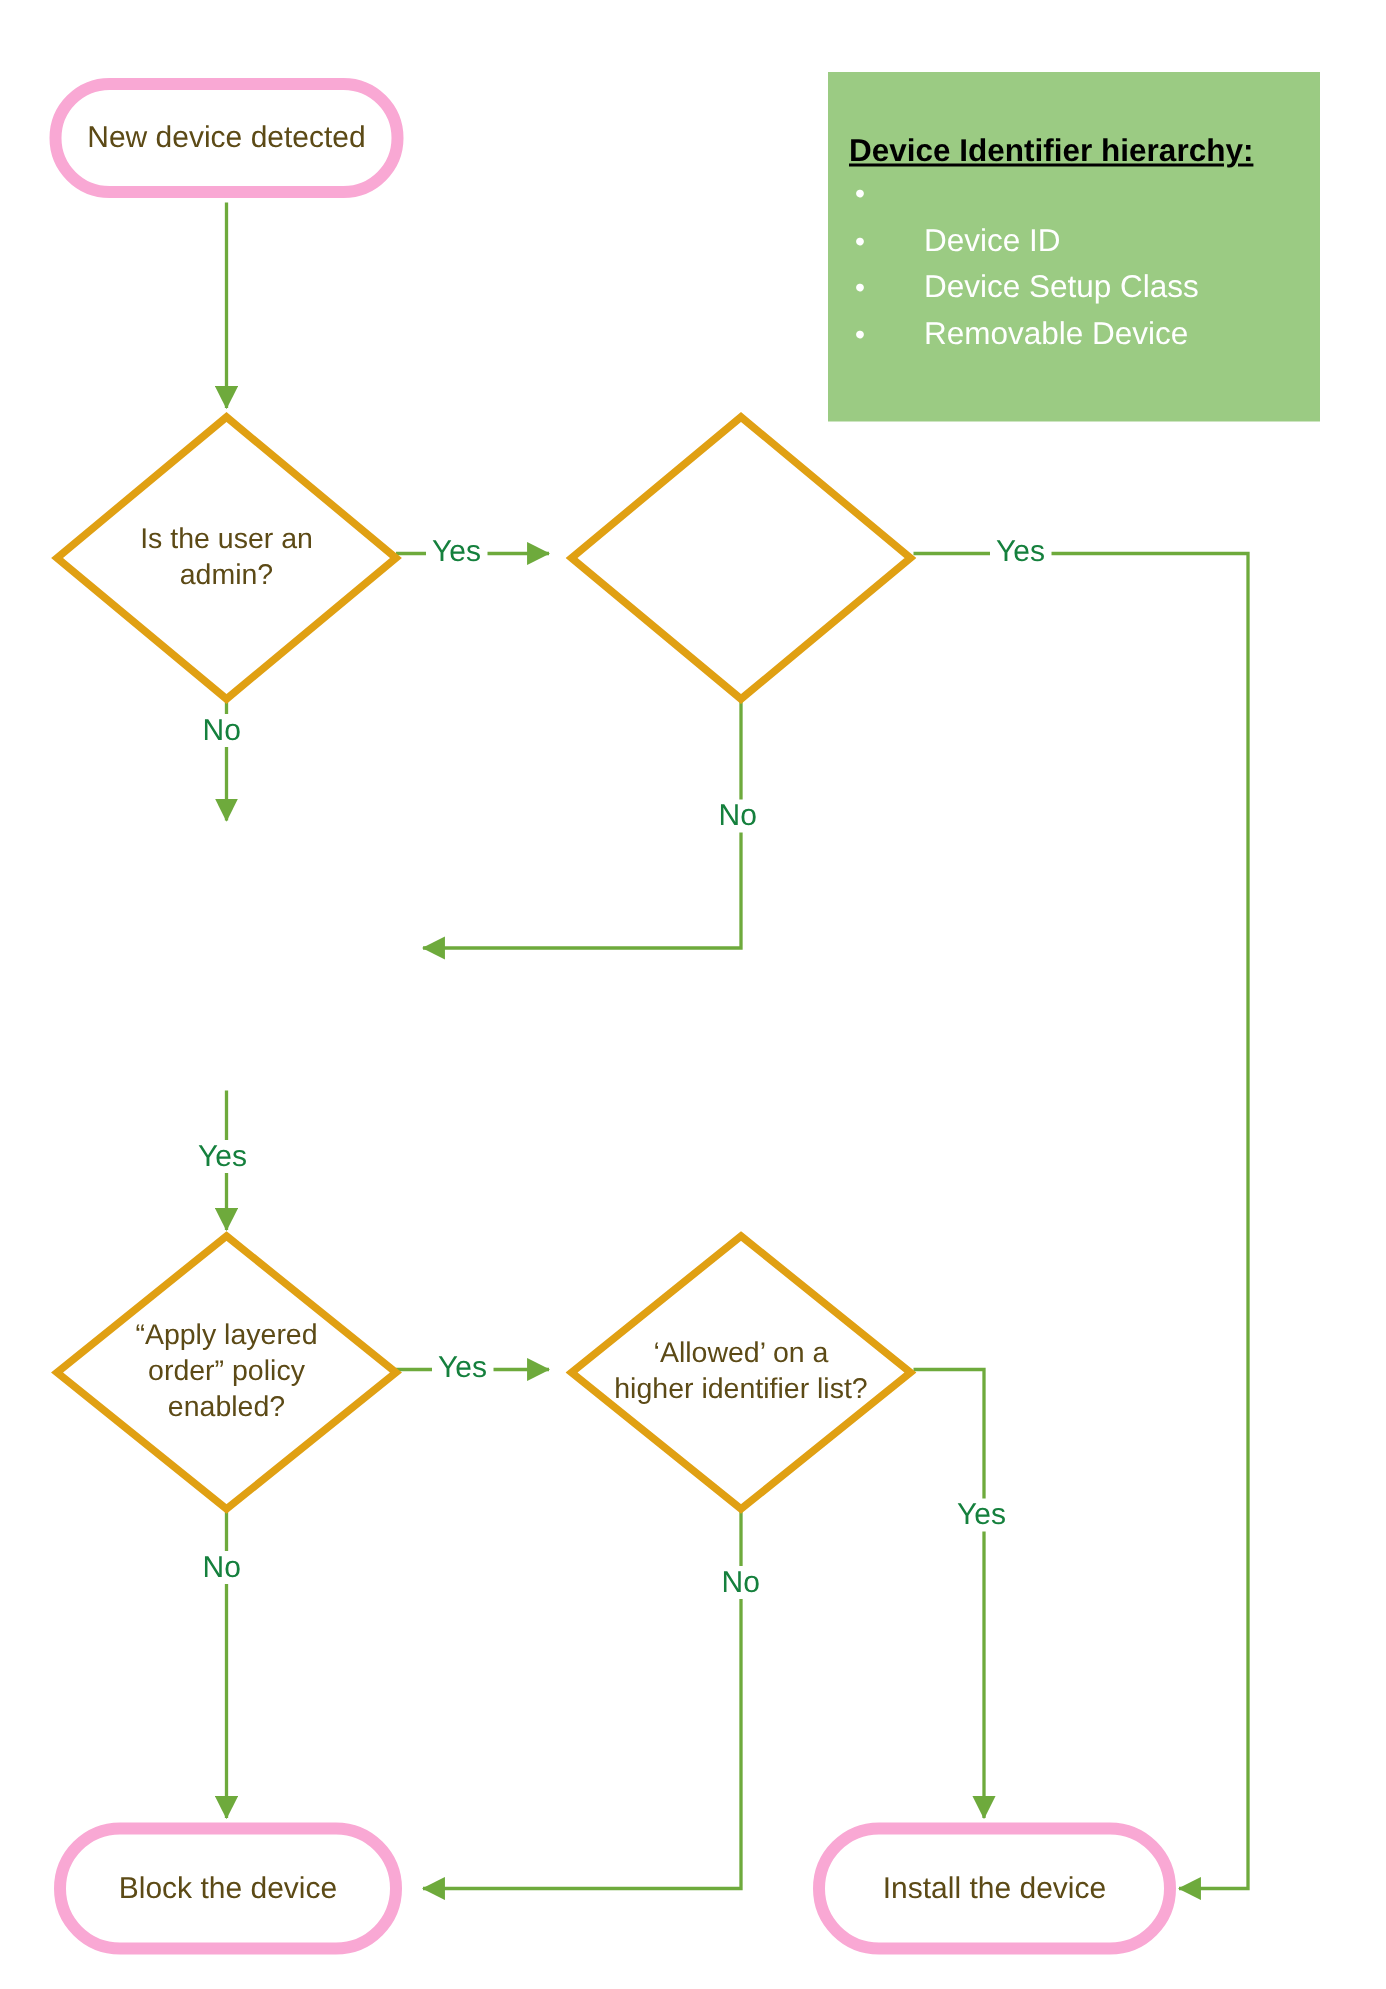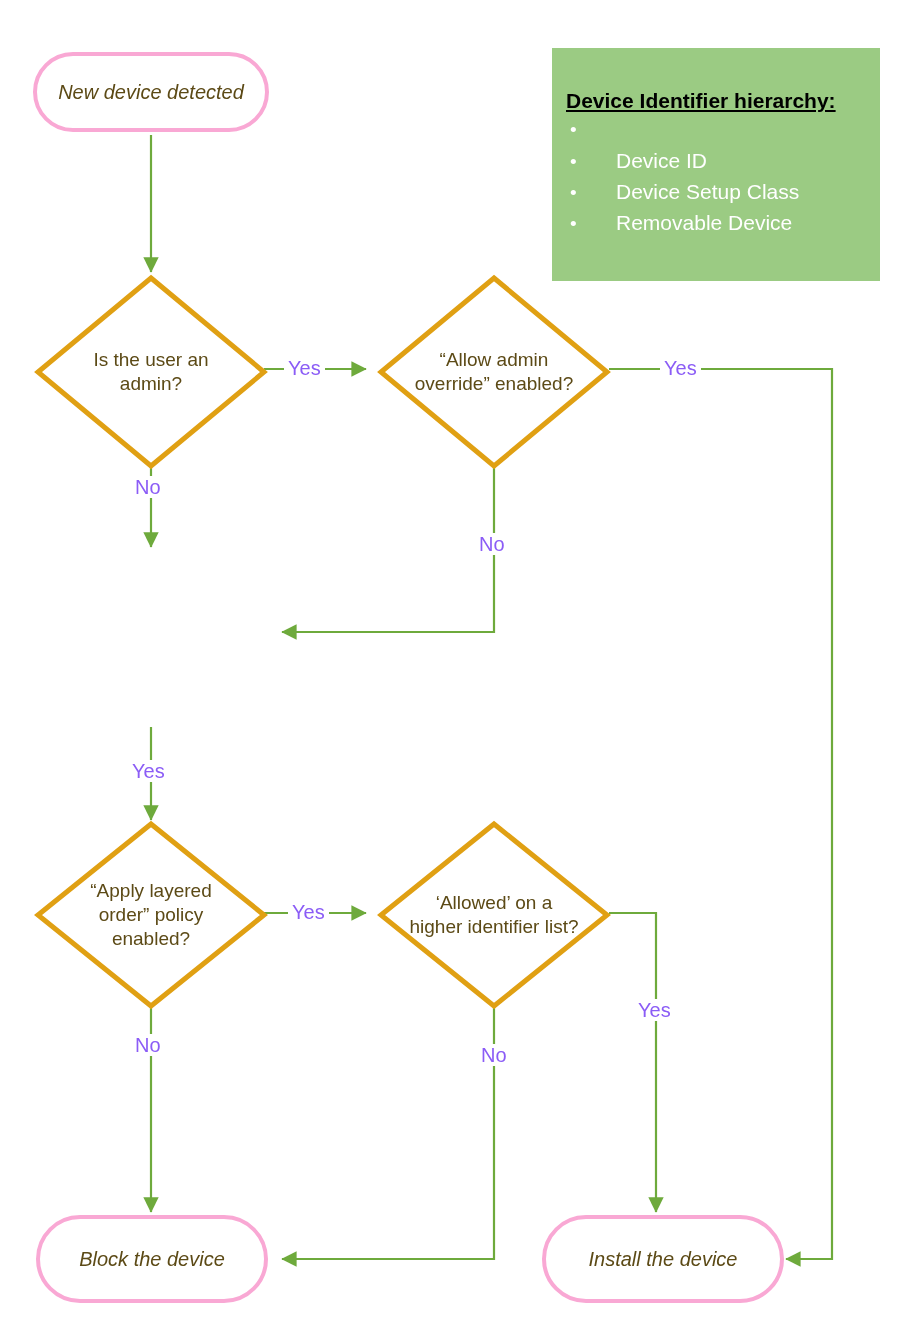--- a/index.html
+++ b/index.html
@@ -30,26 +30,25 @@
     position: absolute;
     box-sizing: border-box;
     display: flex;
     align-items: center;
     justify-content: center;
     text-align: center;
     color: #5c4a16;
     z-index: 3;
   }
   .terminator {
-    border: 4px solid #f9a8d4;
+    border: 8px solid #f9a8d4;
     border-radius: 999px;
     background: #ffffff;
     font-size: 20px;
     line-height: 1.15;
-    font-style: italic;
   }
   .decision {
     background: transparent;
     font-size: 19px;
     line-height: 1.25;
   }
   .decision .dlabel {
     position: relative;
     z-index: 2;
     width: 74%;
@@ -60,21 +59,21 @@
     left: 0; top: 0;
     width: 100%;
     height: 100%;
     z-index: 1;
   }
 
   
   .edge-label {
     position: absolute;
     font-size: 20px;
-    color: #8b5cf6;
+    color: #15803d;
     background: #ffffff;
     padding: 0 4px;
     white-space: nowrap;
     z-index: 4;
     line-height: 1.1;
   }
 
   
   #legend {
     position: absolute;
@@ -160,21 +159,20 @@
     <svg class="dshape" viewBox="0 0 234 196" preserveAspectRatio="none">
       <polygon points="117,4 230,98 117,192 4,98" fill="#ffffff" stroke="#E0A013" stroke-width="5"></polygon>
     </svg>
     <span class="dlabel">Is the user an admin?</span>
   </div>
 
   <div class="node decision" style="left:377px; top:274px; width:234px; height:196px;">
     <svg class="dshape" viewBox="0 0 234 196" preserveAspectRatio="none">
       <polygon points="117,4 230,98 117,192 4,98" fill="#ffffff" stroke="#E0A013" stroke-width="5"></polygon>
     </svg>
-    <span class="dlabel">“Allow admin override” enabled?</span>
   </div>
 
 
   <div class="node decision" style="left:34px; top:820px; width:234px; height:190px;justify-content:center;">
     <svg class="dshape" viewBox="0 0 234 190" preserveAspectRatio="none">
       <polygon points="117,4 230,95 117,186 4,95" fill="#ffffff" stroke="#E0A013" stroke-width="5"></polygon>
     </svg>
     <span class="dlabel">“Apply layered order” policy enabled?</span>
   </div>
 

